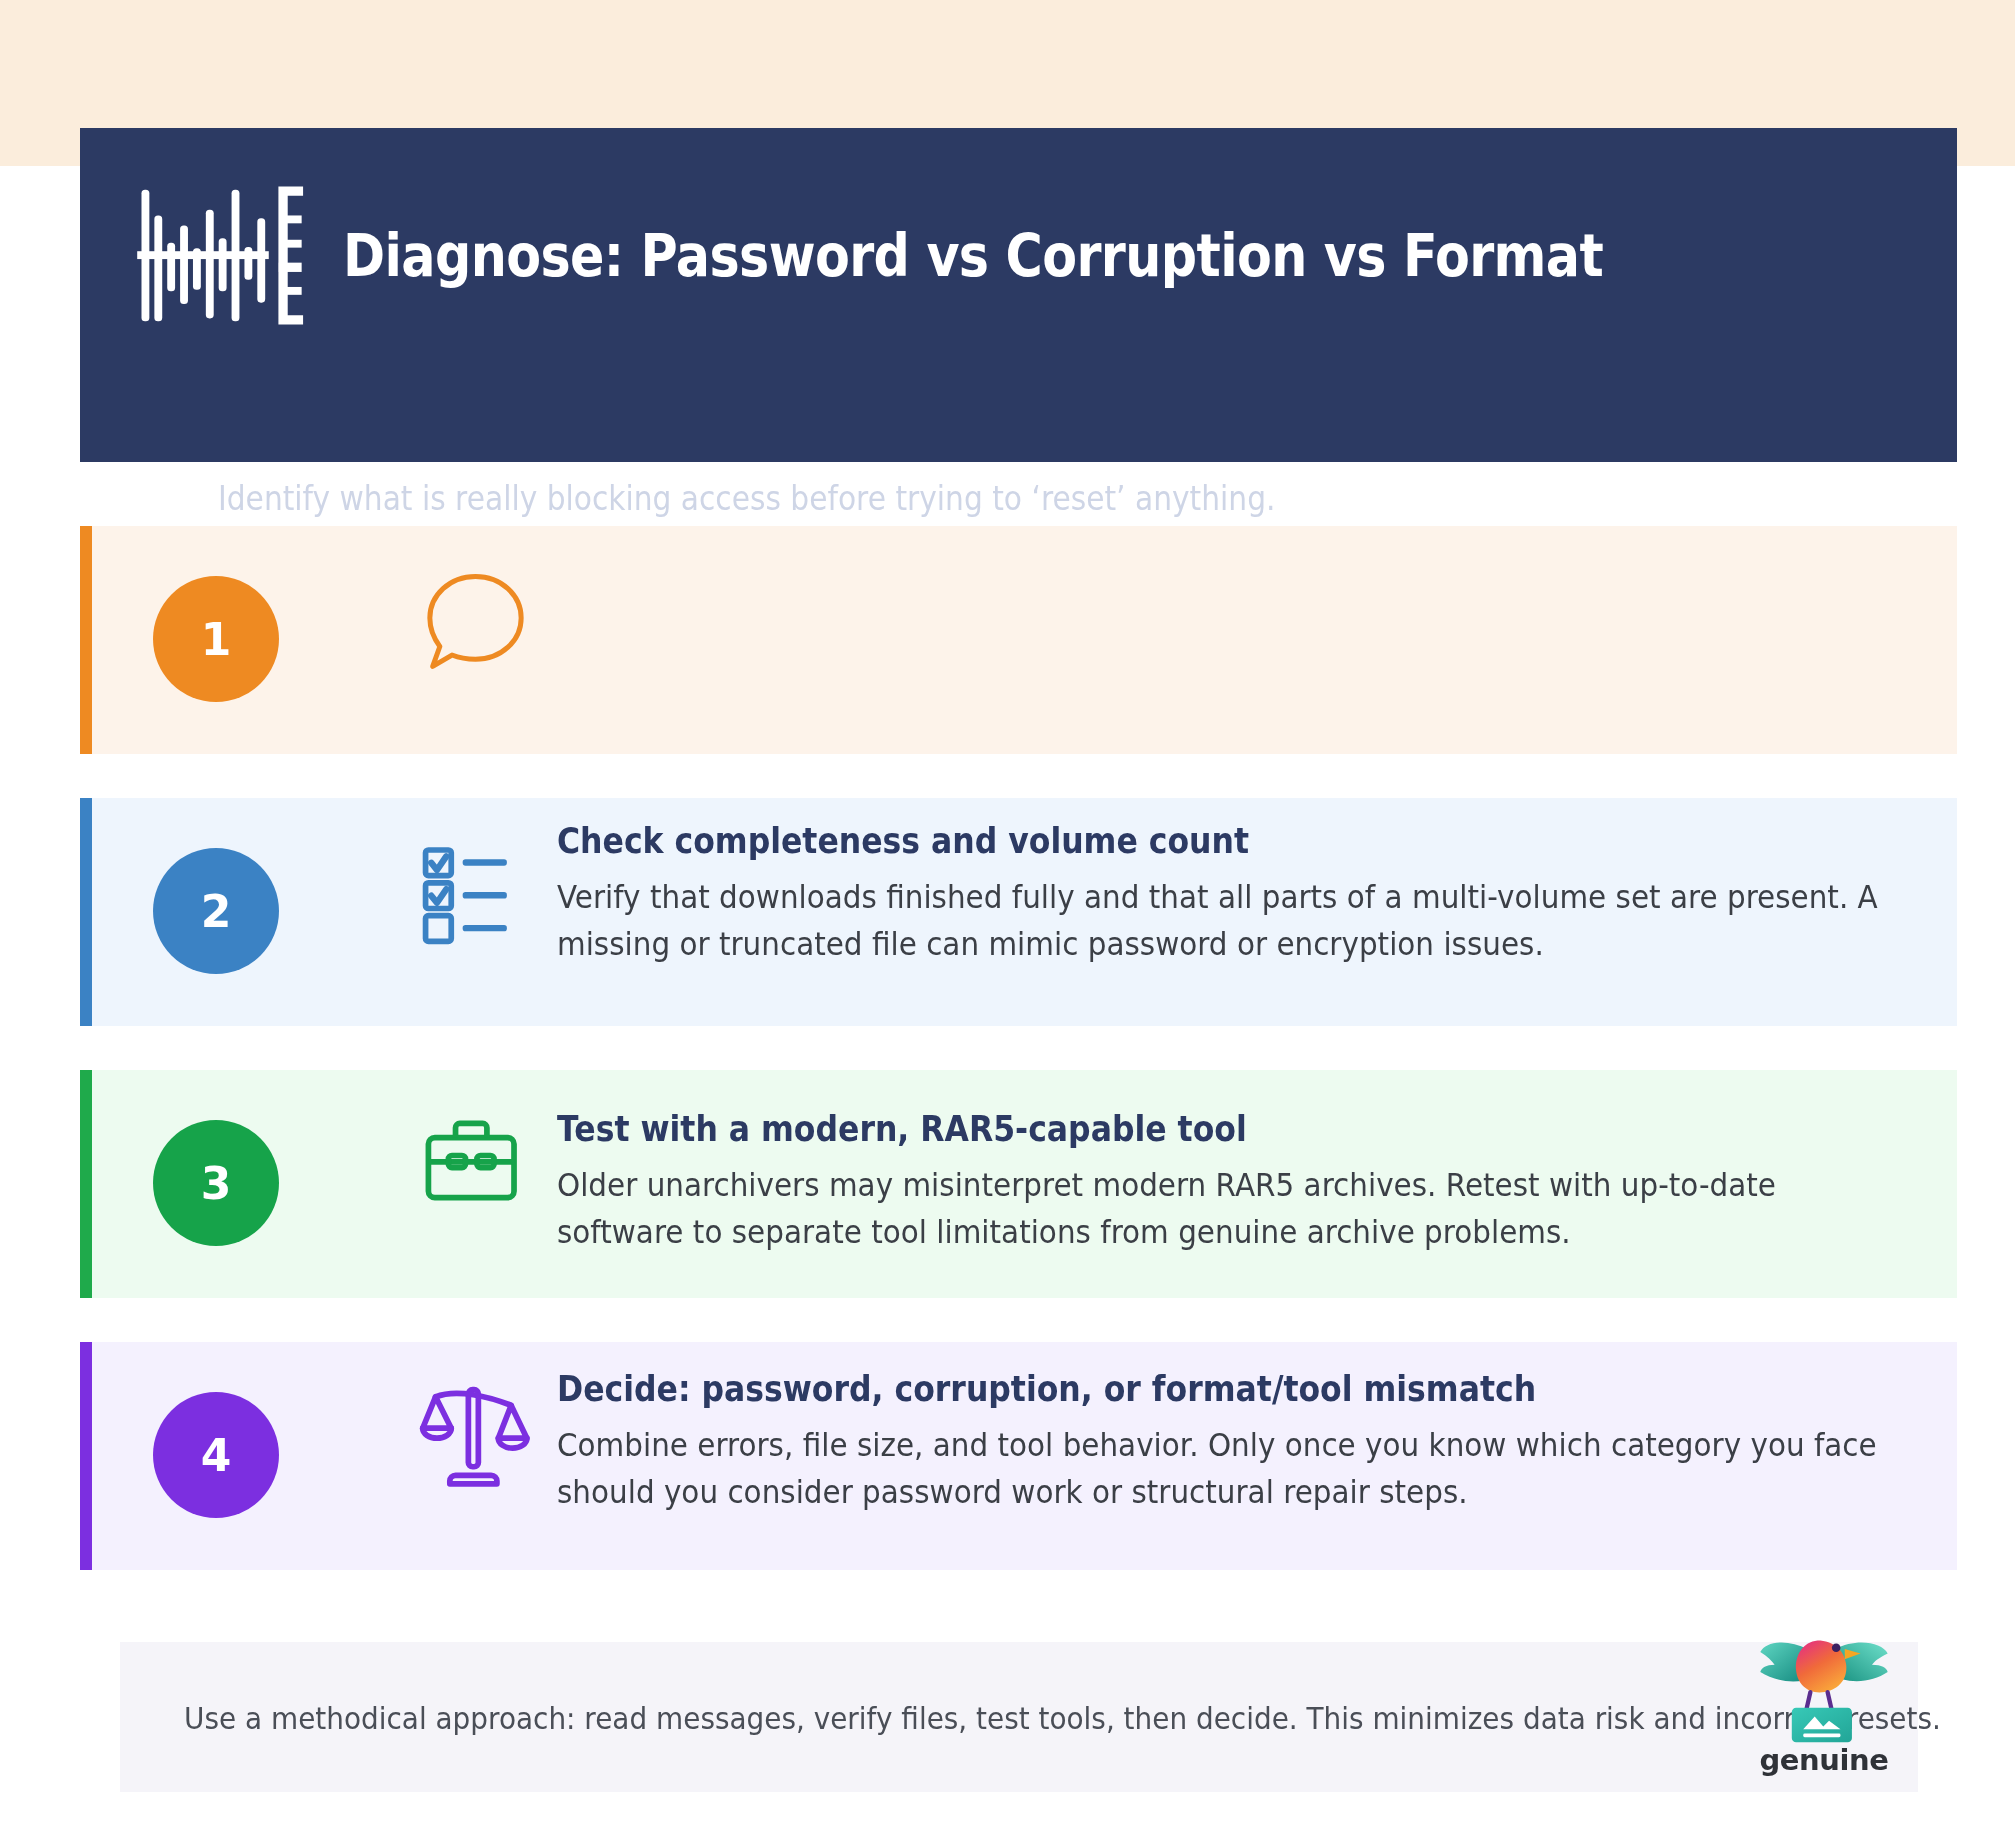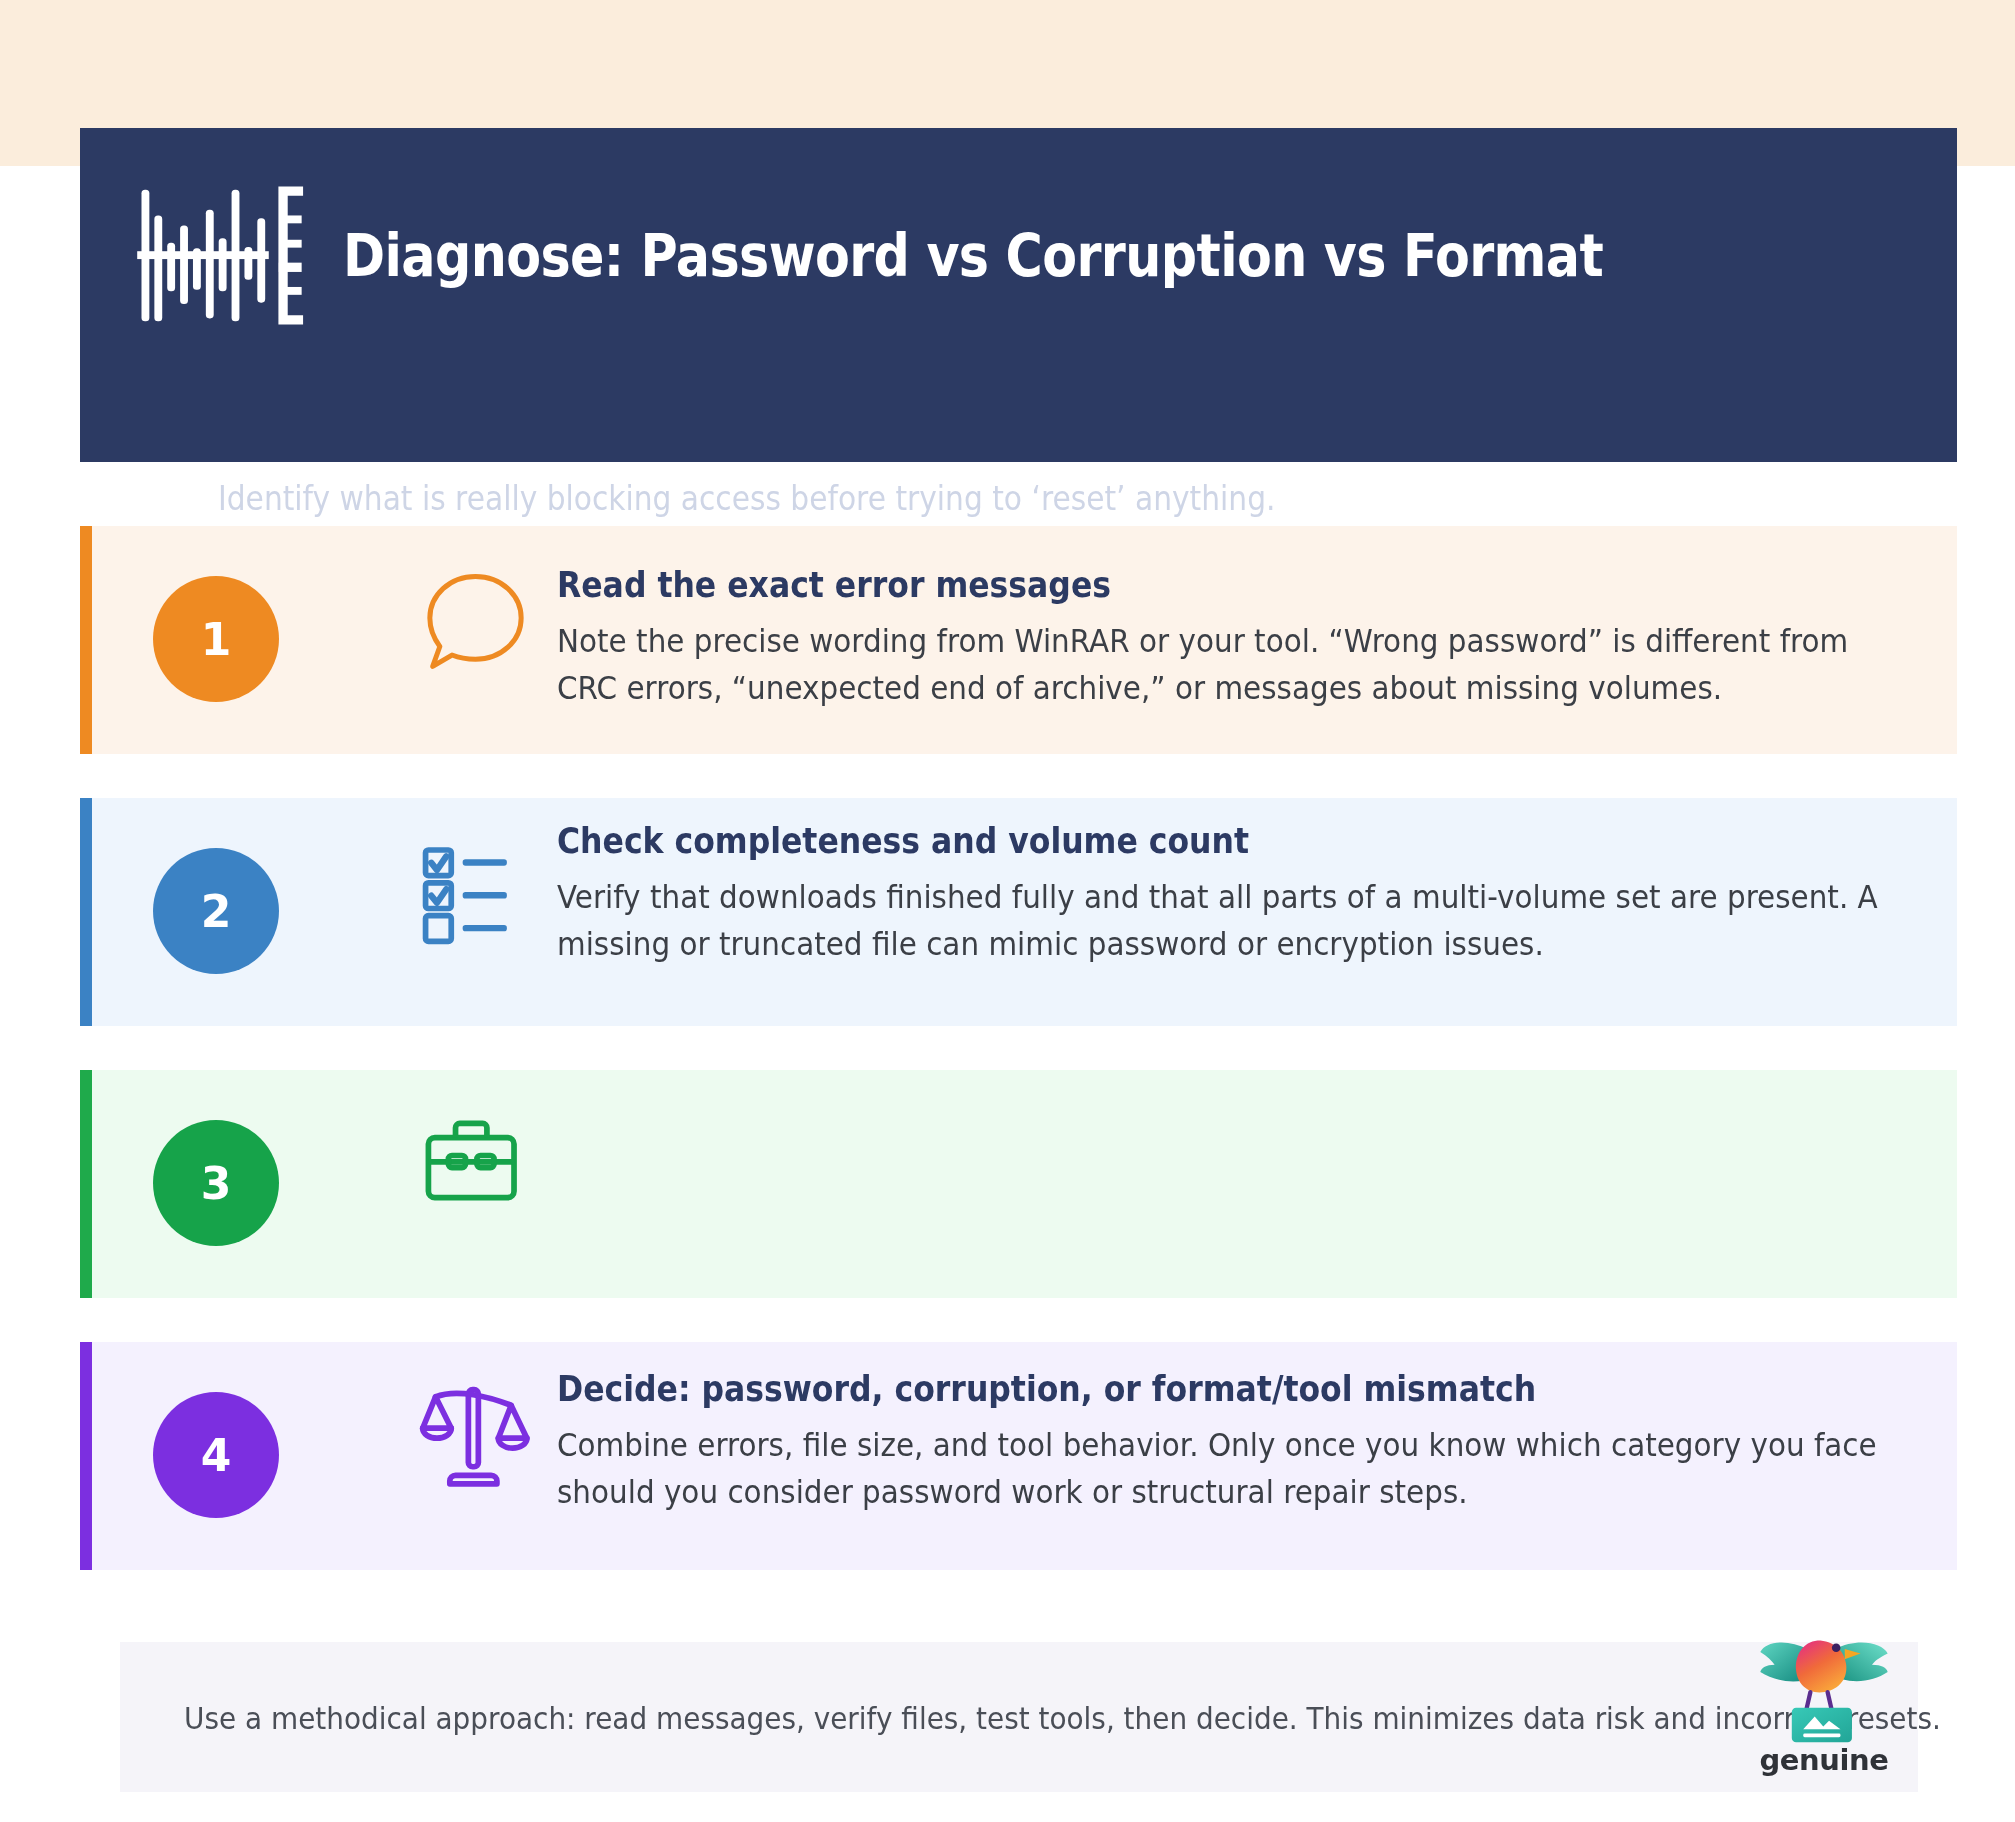--- a/index.html
+++ b/index.html
@@ -243,24 +243,20 @@
     </div>
     <div class="header-sub">Identify what is really blocking access before trying to ‘reset’ anything.</div>
   </div>
 
   <div class="step" id="step-1">
     <div class="step-bar"></div>
     <div class="badge">1</div>
     <svg class="step-icon" viewBox="0 0 160 150">
       <path d="M80 12 C116 12 144 38 144 70 C144 102 116 128 80 128 C68 128 57 126 47 122 L20 138 L30 110 C22 99 16 86 16 70 C16 38 44 12 80 12 Z" fill="none" stroke="#ee8a22" stroke-width="7" stroke-linejoin="round"></path>
     </svg>
-    <div class="step-text">
-      <div class="step-title">Read the exact error messages</div>
-      <div class="step-body">Note the precise wording from WinRAR or your tool. “Wrong password” is different from CRC errors, “unexpected end of archive,” or messages about missing volumes.</div>
-    </div>
   </div>
 
   <div class="step" id="step-2">
     <div class="step-bar"></div>
     <div class="badge">2</div>
     <svg class="step-icon" viewBox="0 0 160 150">
       <g stroke="#3b82c4" fill="none" stroke-width="8">
         <rect x="10" y="14" width="36" height="36" rx="4"></rect>
         <rect x="10" y="60" width="36" height="36" rx="4"></rect>
         <rect x="10" y="106" width="36" height="36" rx="4"></rect>
@@ -284,20 +280,24 @@
     <div class="badge">3</div>
     <svg class="step-icon" viewBox="0 0 160 150">
       <g fill="none" stroke="#16a34a" stroke-width="8" stroke-linejoin="round">
         <rect x="14" y="36" width="120" height="84" rx="9"></rect>
         <path d="M52 36 V22 a6 6 0 0 1 6 -6 h32 a6 6 0 0 1 6 6 V36"></path>
         <path d="M14 70 H134"></path>
         <rect x="42" y="61" width="24" height="17" rx="5"></rect>
         <rect x="82" y="61" width="24" height="17" rx="5"></rect>
       </g>
     </svg>
+    <div class="step-text">
+      <div class="step-title">Test with a modern, RAR5-capable tool</div>
+      <div class="step-body">Older unarchivers may misinterpret modern RAR5 archives. Retest with up-to-date software to separate tool limitations from genuine archive problems.</div>
+    </div>
   </div>
 
   <div class="step" id="step-4">
     <div class="step-bar"></div>
     <div class="badge">4</div>
     <svg class="step-icon" viewBox="0 0 160 150">
       <g fill="none" stroke="#7c2fe0" stroke-width="8" stroke-linecap="round" stroke-linejoin="round">
         <rect x="70" y="8" width="14" height="108" rx="6"></rect>
         <path d="M24 18 C54 6 100 18 130 30"></path>
         <path d="M24 18 L6 62 H46 Z"></path>

